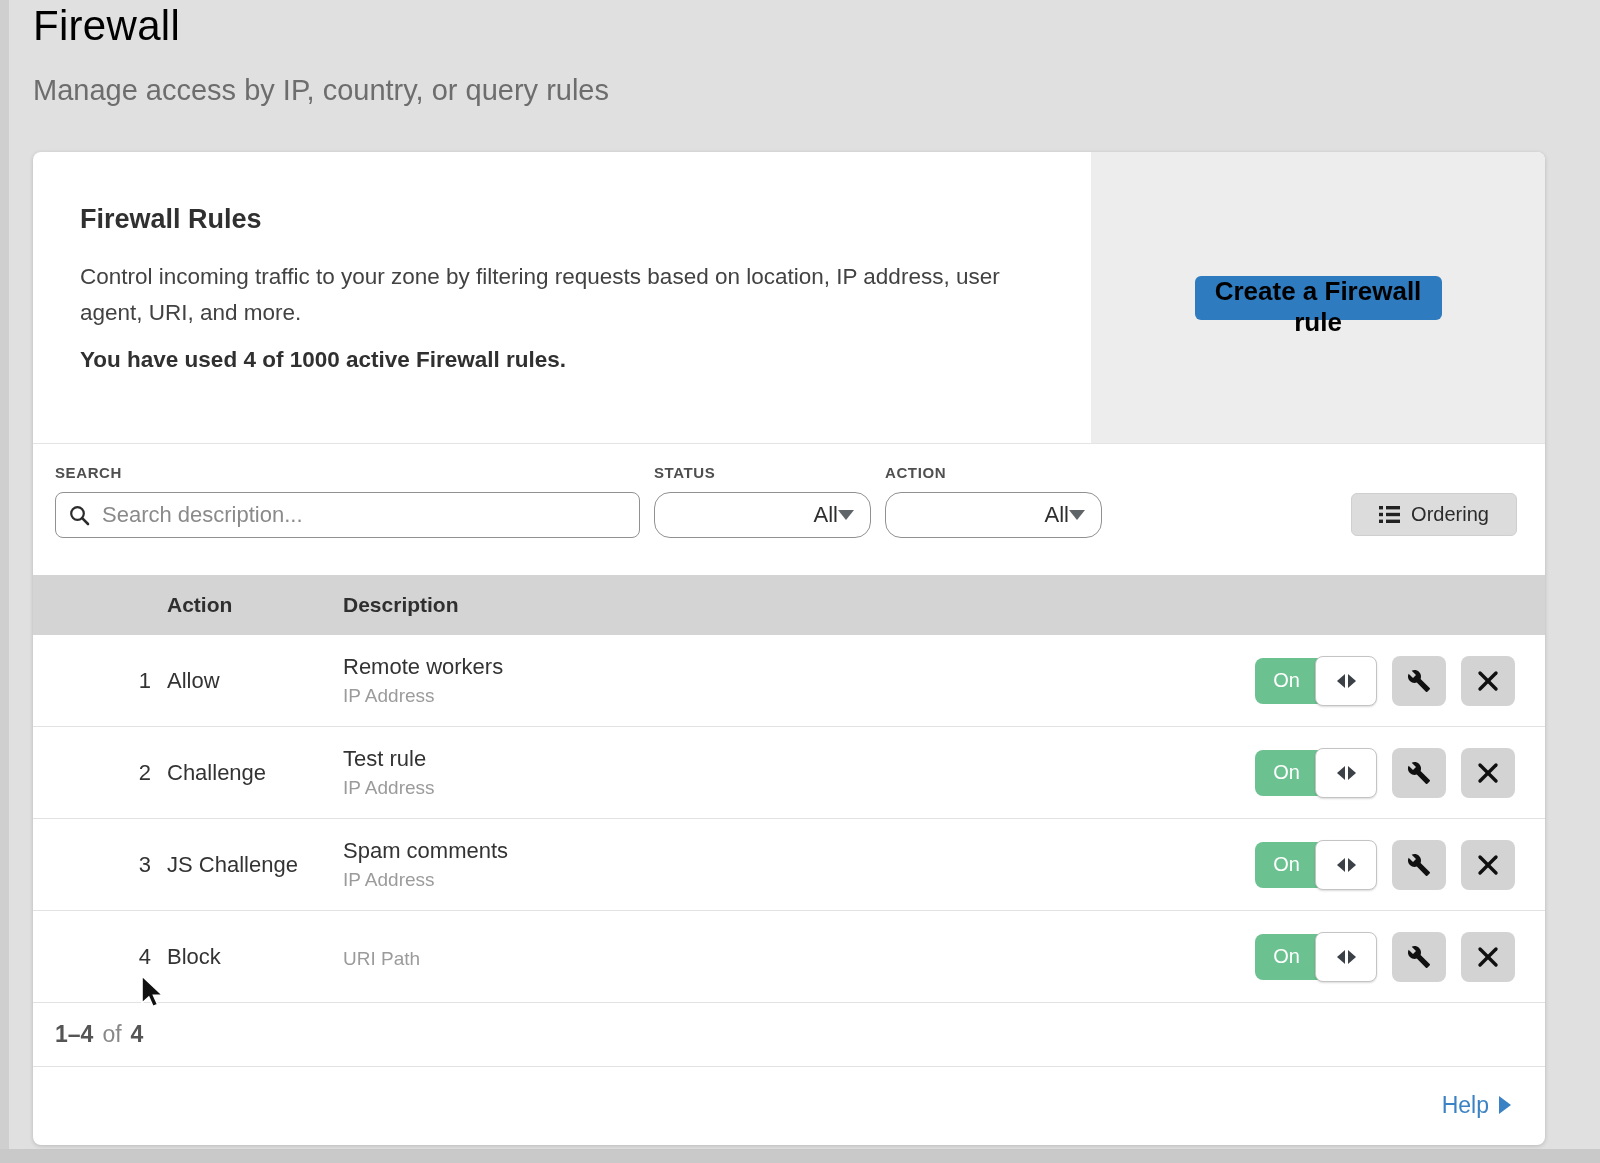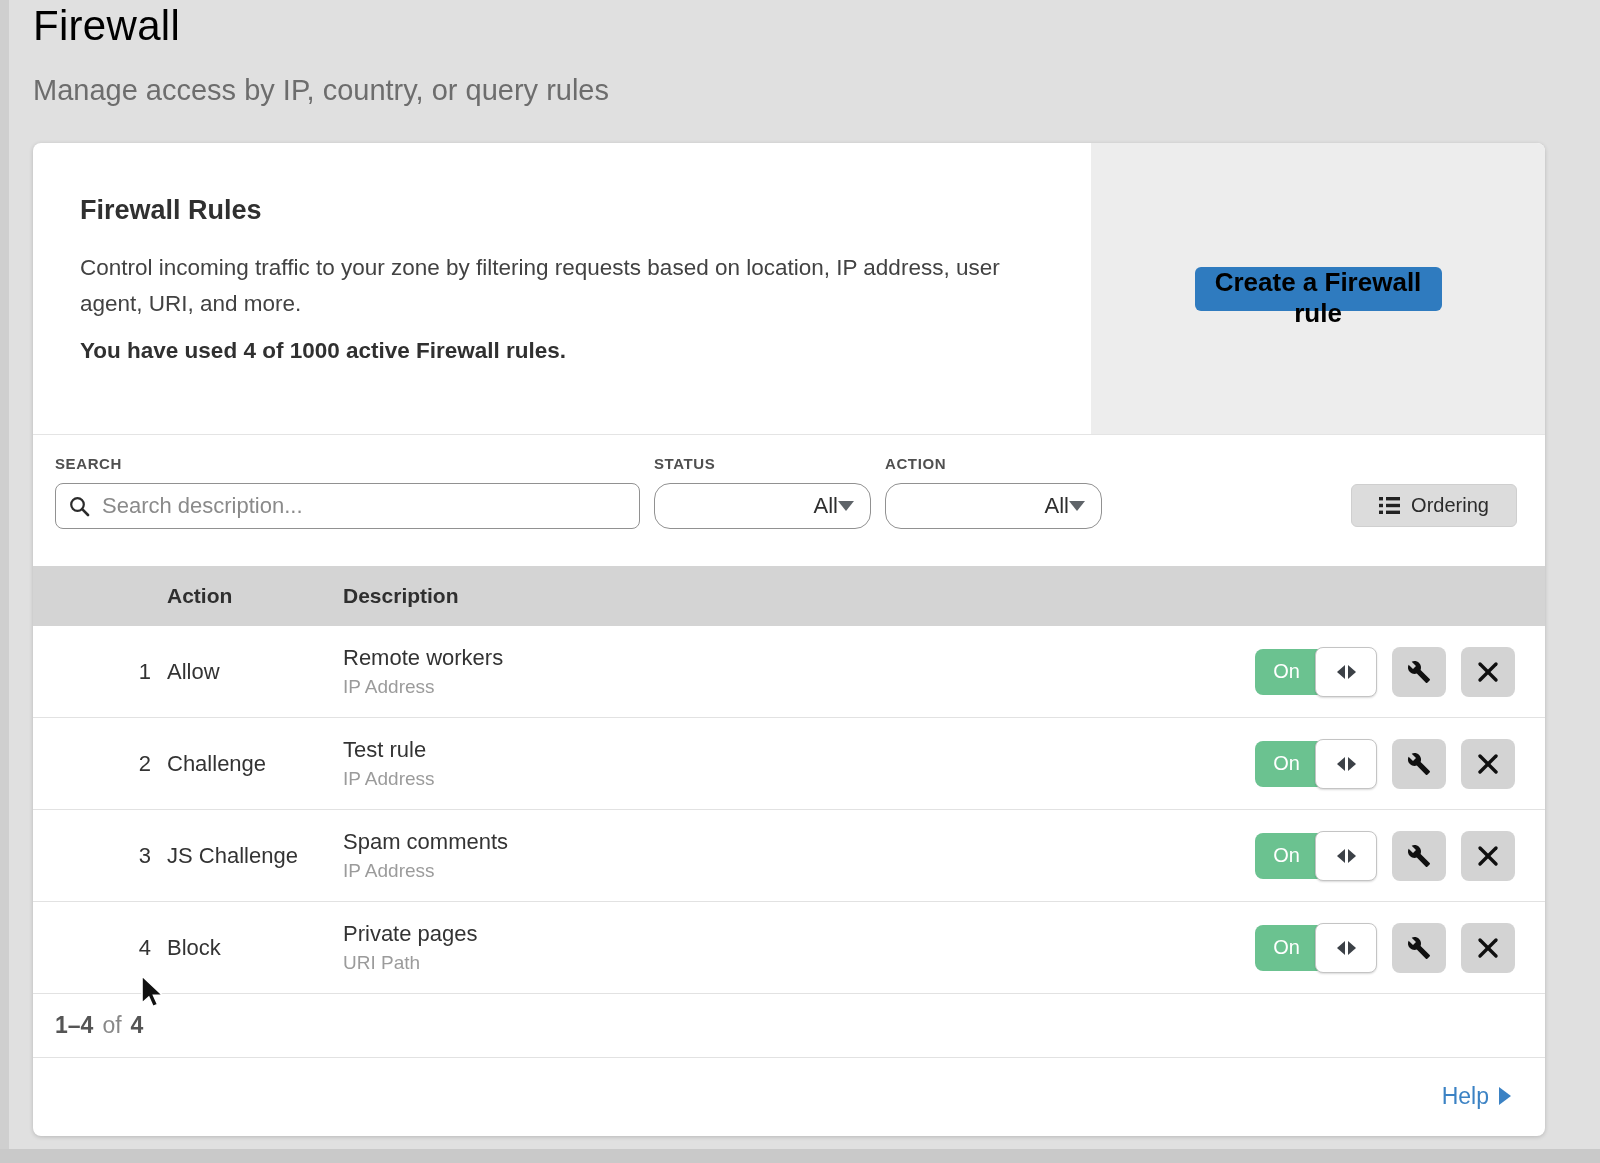--- a/index.html
+++ b/index.html
@@ -11,21 +11,21 @@
     overflow:hidden;
   }
   .edge-left { position:absolute; left:0; top:0; width:9px; height:1163px; background:#cfcfcf; }
   .edge-bottom { position:absolute; left:0; bottom:0; width:1600px; height:14px; background:#c9c9c9; }
 
   .page-header { padding:2px 0 0 33px; }
   .page-title { font-size:42px; font-weight:500; color:#000000; letter-spacing:.3px; }
   .page-subtitle { font-size:29px; font-weight:400; color:#6d6d6d; margin-top:24px; }
 
   .card {
-    position:absolute; left:33px; top:143px; width:1512px; height:993px;
+    position:absolute; left:33px; top:152px; width:1512px; height:993px;
     background:#fff; border-radius:8px; box-shadow:0 1px 4px rgba(0,0,0,.18);
   }
 
   
   .top-section { display:flex; height:292px; border-bottom:1px solid #e4e4e4; }
   .top-info { flex:1; padding:52px 60px 0 47px; }
   .rules-heading { font-size:27px; font-weight:700; color:#303030; }
   .rules-desc { font-size:22.5px; color:#424242; line-height:1.6; max-width:945px; margin-top:24px; }
   .usage-text { font-size:22.5px; font-weight:700; color:#303030; margin-top:16px; }
   .top-aside {
@@ -264,21 +264,20 @@
             </g>
           </svg>
       </button>
     </div>
   </div>
 
   <div class="rule-row">
     <div class="col-num">4</div>
     <div class="col-action">Block</div>
     <div class="col-desc">
-      <div class="desc-title">Private pages</div>
       <div class="desc-sub">URI Path</div>
     </div>
     <div class="col-controls">
       <div class="toggle">
         <div class="toggle-on">On</div>
         <div class="toggle-handle">
             <span class="tri-left"></span>
             <span class="tri-right"></span>
           </div>
       </div>

